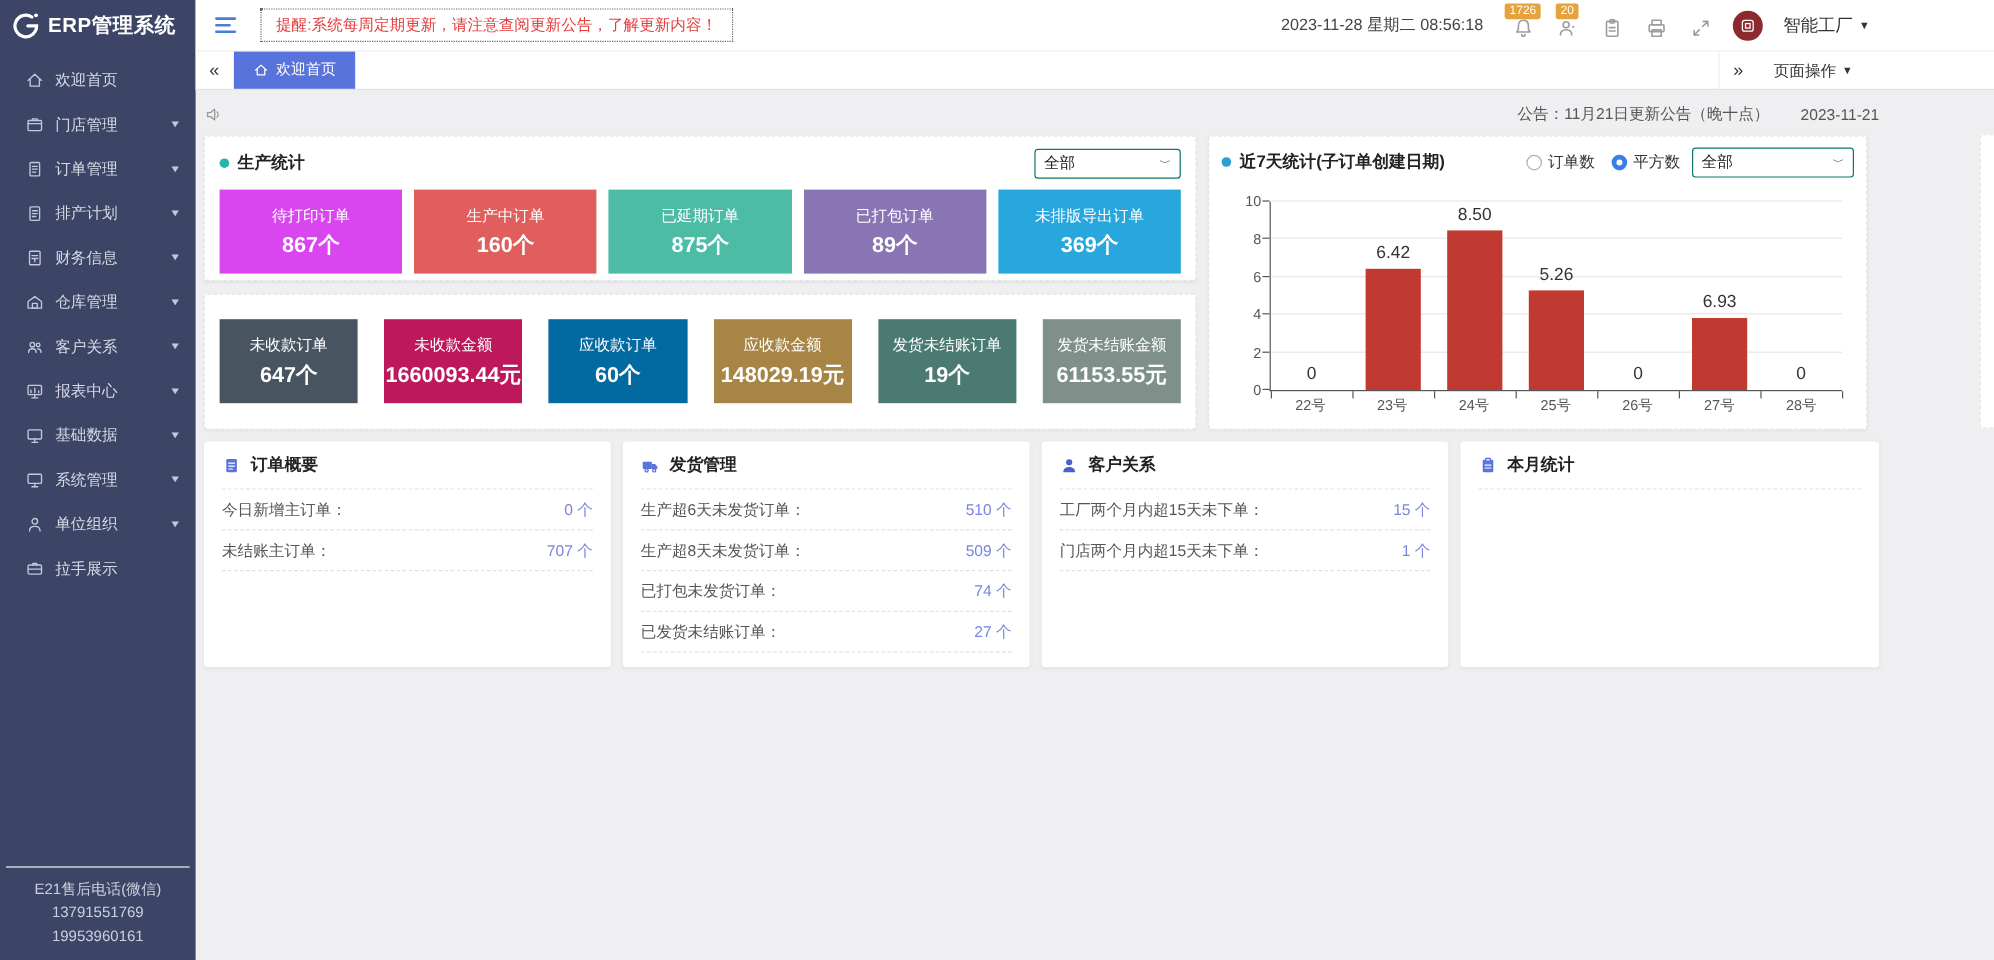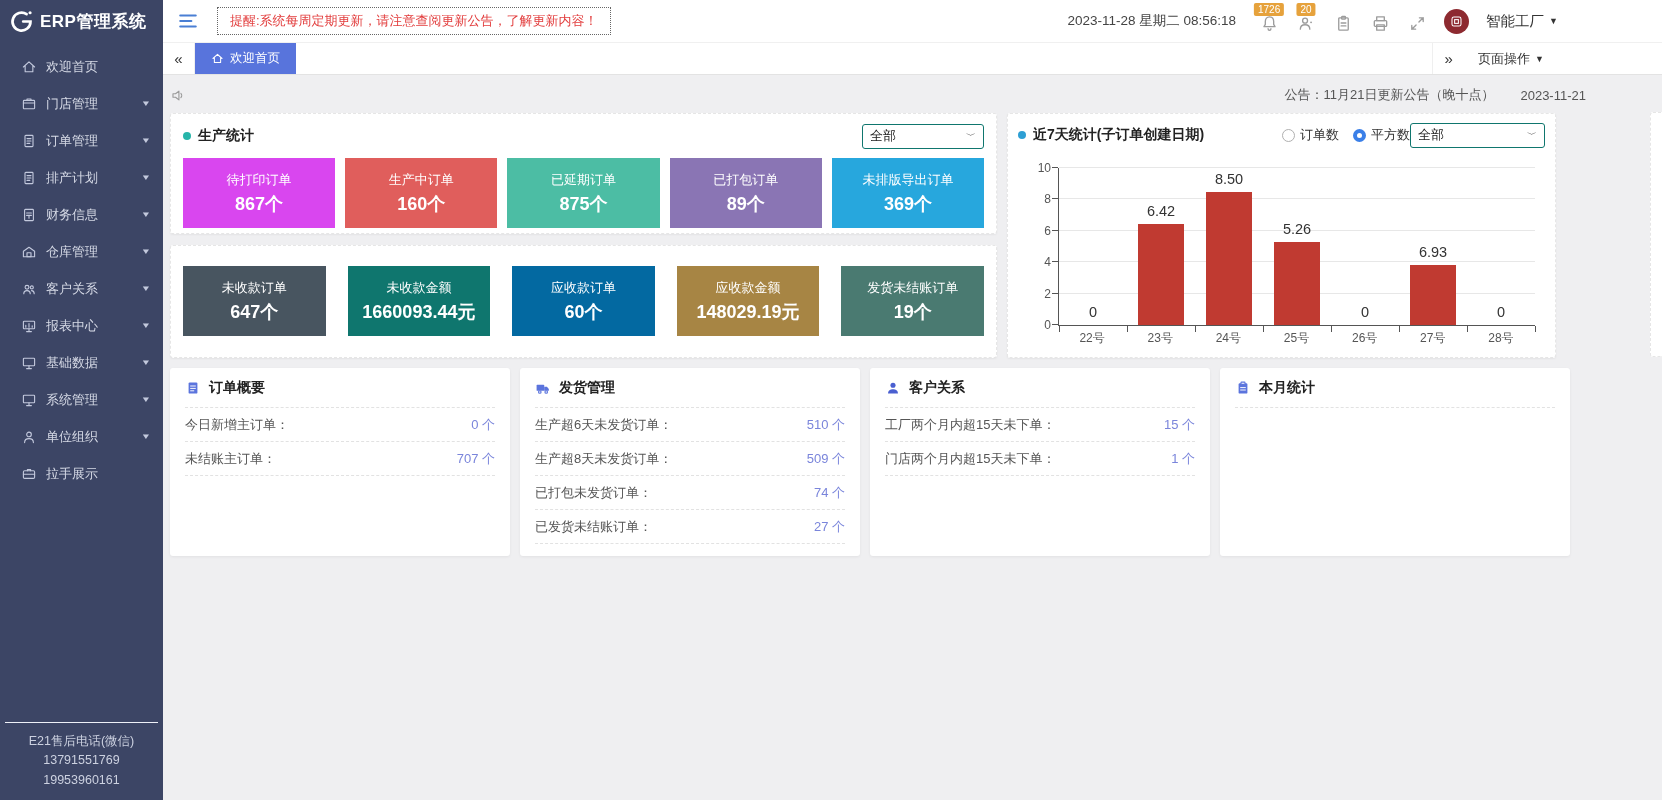--- a/index.html
+++ b/index.html
@@ -41,21 +41,21 @@
   .tab-arrow { width:32px; display:flex; align-items:center; justify-content:center; font-size:15px; color:#333; cursor:pointer; }
   .tab-arrow.left { border-right:1px solid #efefef; }
   .tab-arrow.right { border-left:1px solid #efefef; }
   .tab-active { background:#5874dc; color:#fff; display:flex; align-items:center; gap:6px; padding:0 16px; font-size:12.5px; cursor:pointer; }
   .tab-active .icon { width:13px; height:13px; color:#fff; }
   .tab-active .icon svg { width:100%; height:100%; }
   .tab-spacer { flex:1; }
   .page-actions { display:flex; align-items:center; gap:5px; padding:0 14px; font-size:13px; color:#333; cursor:pointer; white-space:nowrap; }
 
   
-  .content { flex:1; position:relative; padding:6px 76px 0 7px; }
+  .content { flex:1; position:relative; padding:6px 96px 0 7px; }
   .announce-row { height:28px; display:flex; align-items:center; font-size:13px; color:#555; }
   .speaker { width:17px; height:17px; color:#9a9a9a; cursor:pointer; }
   .speaker svg { width:100%; height:100%; }
   .announce-text { margin-left:auto; }
   .announce-date { margin-left:26px; }
 
   .grid-top { display:flex; gap:10px; margin-top:4px; }
   .col-left { width:827px; display:flex; flex-direction:column; gap:11px; }
   .panel { background:#fff; border:1px dashed #e6e6e6; border-radius:3px; box-shadow:0 1px 2px rgba(0,0,0,.05); }
   .panel-prod { height:121px; padding:9px 12px; }
@@ -68,21 +68,21 @@
   .select { margin-left:auto; width:122px; height:25px; border:1px solid #0f766e; border-radius:3px; background:#fff; display:flex; align-items:center; justify-content:space-between; padding:0 7px; font-size:13px; color:#222; cursor:pointer; }
   .select .sel-caret { font-size:10px; color:#444; transform:scaleY(.8); }
   .cards { display:flex; gap:10px; margin-top:9px; }
   .cards.tight { gap:22px; margin-top:11px; }
   .stat-card { flex:1; height:70px; color:#fff; display:flex; flex-direction:column; align-items:center; justify-content:center; gap:3px; cursor:pointer; }
   .sc-label { font-size:13px; white-space:nowrap; }
   .sc-value { font-size:18px; font-weight:bold; white-space:nowrap; }
 
   
   .panel-chart { width:549px; height:245px; padding:8px 10px; }
-  .radios { margin-left:auto; display:flex; gap:14px; align-items:center; }
+  .radios { margin-left:auto; display:flex; gap:14px; align-items:center; margin-right:10px; }
   .radio { display:flex; align-items:center; gap:5px; font-size:13px; color:#333; cursor:pointer; }
   .rdot { width:13px; height:13px; border-radius:50%; border:1px solid #b0b0b0; background:#fff; }
   .rdot.sel { border:4px solid #3a7fe8; }
   .chart-select { width:135px; }
   .chart { position:relative; height:192px; margin:6px 2px 0 4px; }
   .plot { position:absolute; left:36px; right:8px; top:14px; bottom:20px; border-left:1.5px solid #555; border-bottom:1.5px solid #555; }
   .gridline { position:absolute; left:0; right:0; height:1px; background:#e7e7e7; }
   .ytick { position:absolute; left:-7px; width:6px; height:1px; background:#555; }
   .ylab { position:absolute; right:calc(100% + 8px); transform:translateY(50%); font-size:12px; color:#555; }
   .slots { position:absolute; inset:0; display:flex; }
@@ -377,35 +377,39 @@
    </div>
               </div>
           </section>
 
           <section class="panel panel-fin">
             <div class="cards tight" id="fin-cards">
                 <div class="stat-card" style="background:#485560">
      <div class="sc-label">未收款订单</div>
      <div class="sc-value">647个</div>
    </div>
-                <div class="stat-card" style="background:#0f766e">
+                <div class="stat-card" style="background:#be185d">
      <div class="sc-label">未收款金额</div>
      <div class="sc-value">1660093.44元</div>
    </div>
                 <div class="stat-card" style="background:#0369a1">
      <div class="sc-label">应收款订单</div>
      <div class="sc-value">60个</div>
    </div>
                 <div class="stat-card" style="background:#a78544">
      <div class="sc-label">应收款金额</div>
      <div class="sc-value">148029.19元</div>
    </div>
                 <div class="stat-card" style="background:#4a7a71">
      <div class="sc-label">发货未结账订单</div>
      <div class="sc-value">19个</div>
+   </div>
+                <div class="stat-card" style="background:#7e9089">
+     <div class="sc-label">发货未结账金额</div>
+     <div class="sc-value">61153.55元</div>
    </div>
               </div>
           </section>
 
         </div>
 
         <section class="panel panel-chart">
           <div class="p-head">
             <span class="dot blue"></span>
             <span class="p-title">近7天统计(子订单创建日期)</span>

